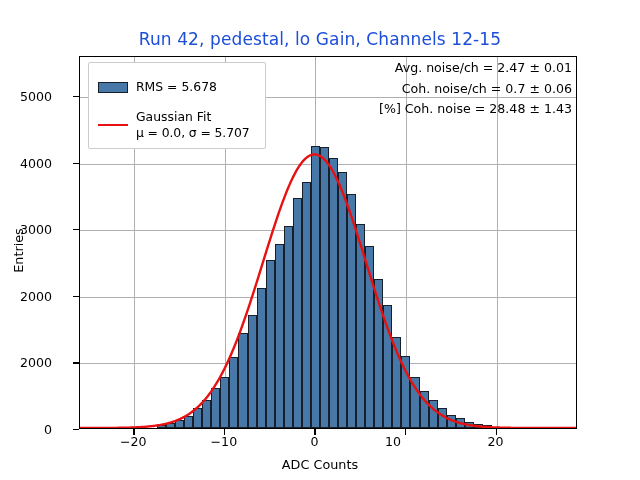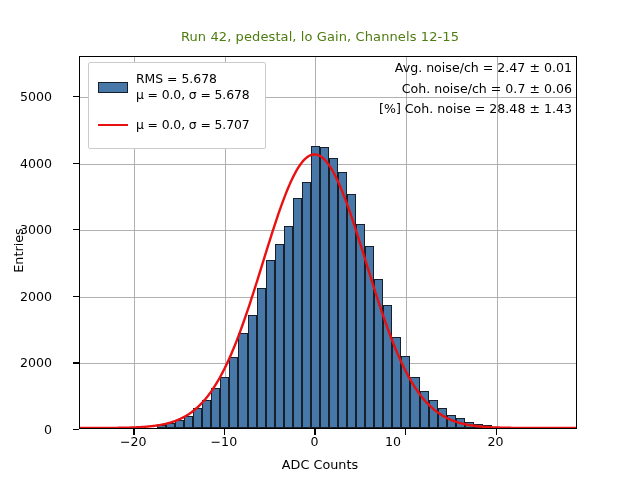--- a/index.html
+++ b/index.html
@@ -20,22 +20,22 @@
     height: 480px;
     background: #ffffff;
   }
   
   #plot-title {
     position: absolute;
     left: 0;
     top: 29px;
     width: 640px;
     text-align: center;
-    font-size: 13px;
-    color: #4d7c0f;
+    font-size: 17px;
+    color: #1d4ed8;
     letter-spacing: 0.1px;
   }
   
   #axes {
     position: absolute;
     left: 79px;
     top: 56px;
     width: 498px;
     height: 373px;
     border: 1.3px solid #000000;
@@ -279,28 +279,28 @@
   <div id="xlabel">ADC Counts</div>
   <div id="ylabel">Entries</div>
 
   <div id="legend">
     <div class="legend-row">
       <span class="legend-handle">
         <span class="swatch-patch"></span>
       </span>
       <span class="legend-text">
         <div>RMS = 5.678</div>
-        <div class="l2">μ = 0.0, σ = 5.678</div>
       </span>
     </div>
     <div class="legend-row">
       <span class="legend-handle">
         <span class="swatch-line"></span>
       </span>
       <span class="legend-text">
+        <div>Gaussian Fit</div>
         <div class="l2">μ = 0.0, σ = 5.707</div>
       </span>
     </div>
   </div>
 
   <div id="stats">
     <div>Avg. noise/ch = 2.47 ± 0.01</div>
     <div>Coh. noise/ch = 0.7 ± 0.06</div>
     <div>[%] Coh. noise = 28.48 ± 1.43</div>
   </div>

